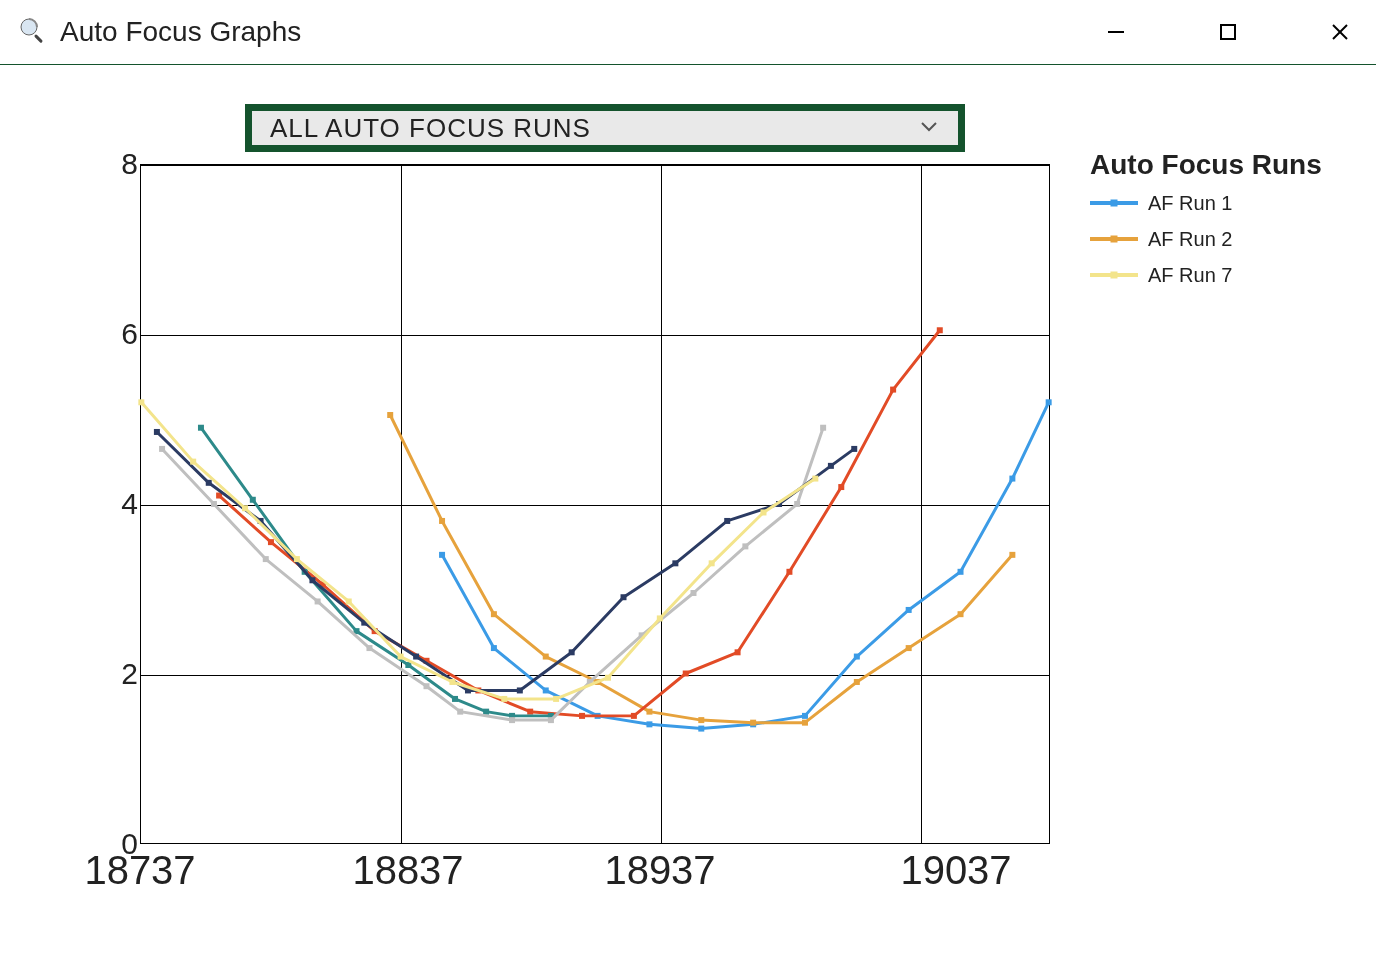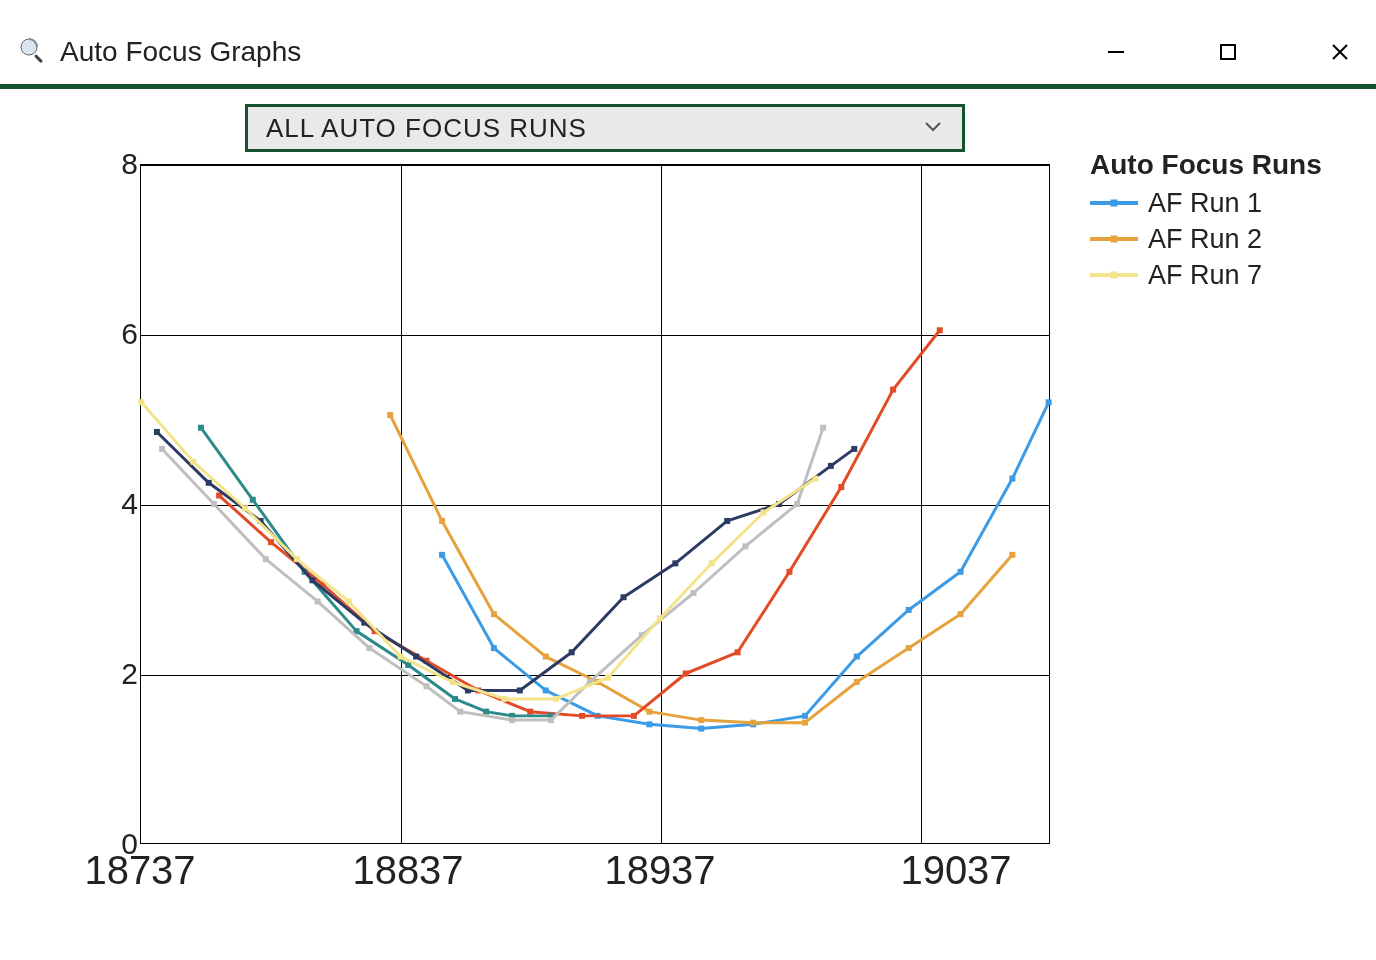--- a/index.html
+++ b/index.html
@@ -1,34 +1,34 @@
 <!DOCTYPE html>
 <html><head>
 <meta charset="utf-8">
 <style>
   html, body { margin:0; padding:0; background:#fff; font-family:"Segoe UI", Arial, sans-serif; }
   body { width:1376px; height:960px; position:relative; overflow:hidden; color:#222; }
 
   
   .titlebar { height:64px; display:flex; align-items:center; justify-content:space-between;
-              padding:0 20px 0 18px; border-bottom:5px solid #14532d;margin-top:20px; }
+              padding:0 20px 0 18px; border-bottom:1px solid #14532d; }
   .titlebar-left { display:flex; align-items:center; gap:10px; }
   .app-icon { width:32px; height:32px; }
   .window-title { font-size:28px; }
   .win-buttons { display:flex; gap:80px; align-items:center; }
   .win-btn { width:32px; height:32px; display:flex; align-items:center; justify-content:center;
              font-size:24px; cursor:pointer; }
 
   
   .content { position:absolute; left:0; top:64px; right:0; bottom:0; }
   .chart-wrap { position:absolute; left:90px; top:40px; width:1280px; }
 
   
   .dropdown { position:absolute; left:155px; top:0; width:720px; height:48px;
-              background:#e9e9e9; border:3px solid #14532d; display:flex; align-items:center;
+              background:#e9e9e9; border:7px solid #14532d; display:flex; align-items:center;
               padding:0 18px; box-sizing:border-box; cursor:pointer; }
   .dropdown-text { font-size:26px; letter-spacing:1px; color:#222; }
   .dropdown-caret { margin-left:auto; }
 
   
   .plot { position:absolute; left:50px; top:60px; width:910px; height:680px;
           border:1px solid #000; box-sizing:border-box; }
   .grid-v { position:absolute; top:0; bottom:0; width:0; border-left:1px solid #000; }
   .grid-h { position:absolute; left:0; right:0; height:0; border-top:1px solid #000; }
 
@@ -39,21 +39,21 @@
            font-size:40px; }
 
   
   svg.lines { position:absolute; left:0; top:0; width:100%; height:100%; overflow:visible; }
   .series { fill:none; stroke-width:3; stroke-linecap:round; stroke-linejoin:round; }
   .marker { stroke:none; }
 
   
   .legend { position:absolute; left:1000px; top:45px; }
   .legend-title { font-size:28px; font-weight:700; margin-bottom:4px; }
-  .legend-item { display:flex; align-items:center; gap:10px; font-size:27px; line-height:36px; }
+  .legend-item { display:flex; align-items:center; gap:10px; font-size:20px; line-height:36px; }
   .legend-swatch { width:48px; height:4px; flex:none; position:relative; }
   .legend-swatch::after { content:""; position:absolute; left:50%; top:50%; width:7px; height:7px;
                           transform:translate(-50%,-50%); background:inherit; }
 </style>
 </head>
 <body>
 
 <div class="titlebar">
   <div class="titlebar-left">
     <span class="app-icon">

